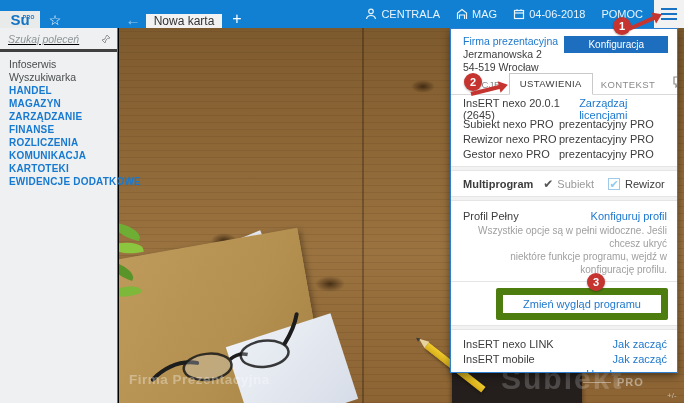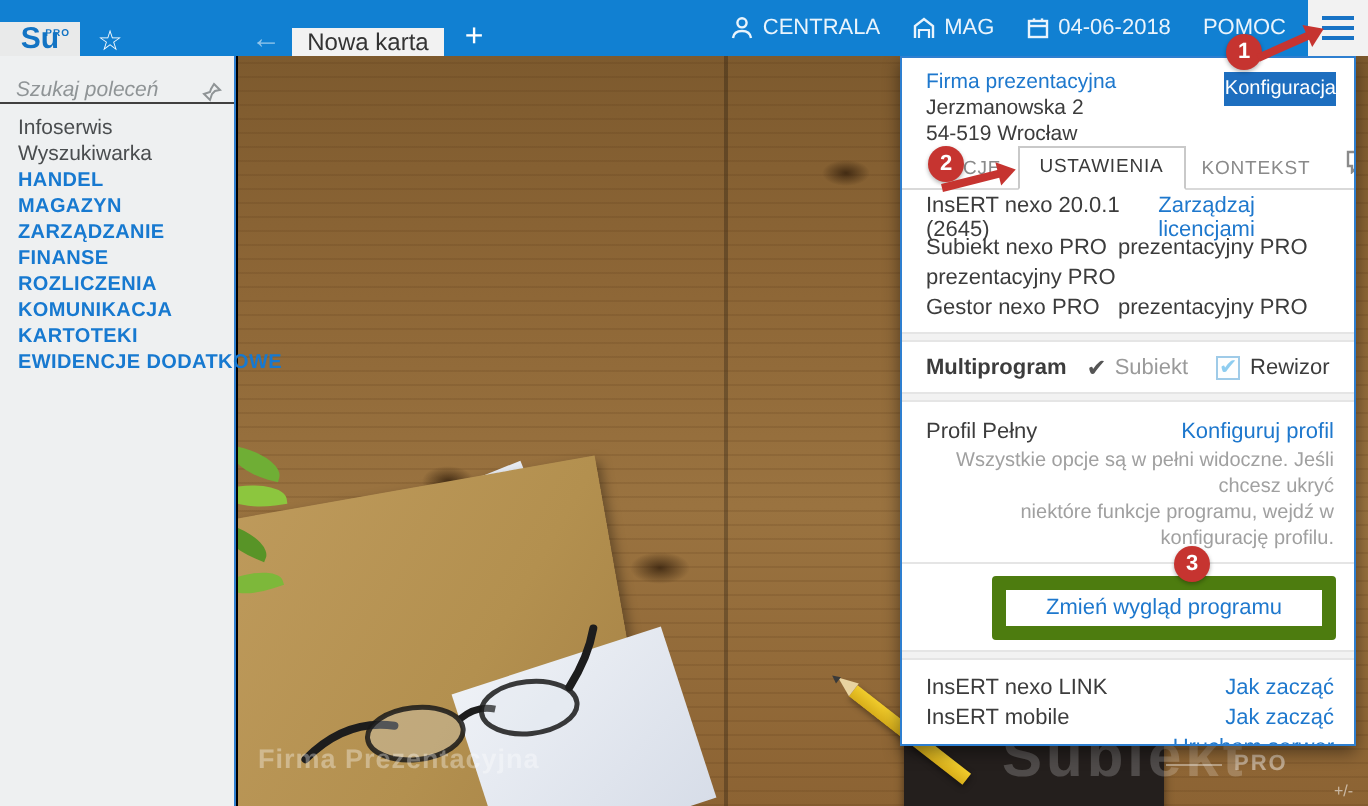--- a/index.html
+++ b/index.html
@@ -16,21 +16,21 @@
   .tab-active { width:76px; background:#f2f2f2; color:#333; display:flex; align-items:center; justify-content:center; font-size:12px; }
   .plus-btn { width:30px; display:flex; align-items:center; justify-content:center; font-size:16px; color:#fff; }
   .tb-right { margin-left:auto; display:flex; align-items:center; gap:6px; font-size:11px; padding-right:0; }
   .tb-item { display:flex; align-items:center; gap:4px; padding:0 5px; height:28px; cursor:pointer; white-space:nowrap; }
   .tb-icon { width:12px; height:12px; display:block; }
   .burger-tile { width:30px; height:28px; background:#f2f2f2; display:flex; flex-direction:column; align-items:center; justify-content:center; gap:3px; cursor:pointer; }
   .burger-tile span { display:block; width:16px; height:2px; background:#1873c5; }
 
   
   .sidebar { position:absolute; left:0; top:28px; width:118px; height:375px; background:#eef0f1; border-right:1px solid #2e7fd0; z-index:20; }
-  .search-row { height:24px; display:flex; align-items:flex-end; border-bottom:1px solid #404040; padding:0 6px 0 8px; }
+  .search-row { height:24px; display:flex; align-items:center; border-bottom:3px solid #404040; padding:0 6px 0 8px;text-decoration:underline; }
   .search-input { flex:1; min-width:0; border:none; background:transparent; font-family:"Liberation Sans",sans-serif; font-style:italic; font-size:10.5px; color:#555; outline:none; }
   .search-input::placeholder { color:#8f9496; font-style:italic; }
   .pin-ic { width:10px; height:10px; flex:0 0 auto; }
   .side-list { padding:6px 0 0 9px; }
   .side-item { font-size:10.5px; height:13px; line-height:13px; margin-bottom:0; color:#4a4d4f; cursor:pointer; white-space:nowrap; }
   .side-item.module { color:#1779d0; font-weight:bold; font-size:10px; letter-spacing:.2px; }
 
   
   .desk { position:absolute; left:119px; top:28px; width:565px; height:375px; z-index:1; overflow:hidden;
     background:
@@ -52,21 +52,21 @@
   .wm-product { position:absolute; left:382px; top:334px; font-size:30px; font-weight:bold; color:rgba(255,255,255,.20); letter-spacing:2px; z-index:2; }
   .wm-pro { position:absolute; left:498px; top:348px; font-size:11px; font-weight:bold; color:rgba(255,255,255,.45); letter-spacing:1px; z-index:2; }
   .wm-pro::before { content:''; position:absolute; left:-34px; top:6px; width:28px; height:1px; background:rgba(255,255,255,.4); }
   .wm-corner { position:absolute; left:548px; top:363px; font-size:8px; color:rgba(255,255,255,.55); z-index:2; }
 
   
   .panel { position:absolute; left:450px; top:28px; width:228px; height:345px; background:#fff; border:1px solid #2e7fd0; box-shadow:0 3px 8px rgba(0,0,0,.45); z-index:30; font-size:11px; color:#3c3c3c; overflow:hidden; }
   .p-head { position:relative; padding:6px 10px 3px 12px; height:44px; }
   .company-link { color:#1e78cd; font-size:10.5px; line-height:13px; cursor:pointer; }
   .addr { font-size:10.5px; line-height:13px; color:#3c3c3c; }
-  .config-btn { position:absolute; right:9px; top:7px; background:#1d6ebf; color:#fff; border:none; font-family:"Liberation Sans",sans-serif; font-size:10px; padding:3px 0; cursor:pointer; }
+  .config-btn { position:absolute; right:9px; top:7px; background:#1d6ebf; color:#fff; border:none; font-family:"Liberation Sans",sans-serif; font-size:10px; padding:3px 24px; cursor:pointer; }
   .p-tabs { position:relative; display:flex; align-items:flex-end; height:22px; border-bottom:1px solid #d9d9d9; padding:0 8px; }
   .ptab { font-size:9.5px; letter-spacing:.4px; color:#8a8a8a; padding:4px 8px 4px; cursor:pointer; white-space:nowrap; }
   .ptab.active { background:#fff; border:1px solid #c9c9c9; border-bottom:1px solid #fff; color:#3a3a3a; margin-bottom:-1px; padding:4px 10px 5px; }
   .bubble-tab { margin-left:6px; padding:3px 4px 4px; cursor:pointer; }
   .sec { padding:6px 10px 5px 12px; }
   .row { display:flex; justify-content:space-between; align-items:center; height:15px; }
   .lic-name { width:96px; color:#3c3c3c; }
   .lic-val { flex:1; color:#3c3c3c; }
   .plink { color:#1e78cd; cursor:pointer; text-decoration:none; }
   .band { height:5px; background:#f2f2f2; border-top:1px solid #e5e5e5; border-bottom:1px solid #e5e5e5; }
@@ -208,20 +208,21 @@
     <div class="sec">
       <div class="row">
         <span>InsERT nexo 20.0.1 (2645)</span>
         <span class="plink">Zarządzaj licencjami</span>
       </div>
       <div class="row">
         <span class="lic-name">Subiekt nexo PRO</span>
         <span class="lic-val">prezentacyjny PRO</span>
       </div>
       <div class="row">
+        <span class="lic-name">Rewizor nexo PRO</span>
         <span class="lic-val">prezentacyjny PRO</span>
       </div>
       <div class="row">
         <span class="lic-name">Gestor nexo PRO</span>
         <span class="lic-val">prezentacyjny PRO</span>
       </div>
     </div>
 
     <div class="band"></div>
 

